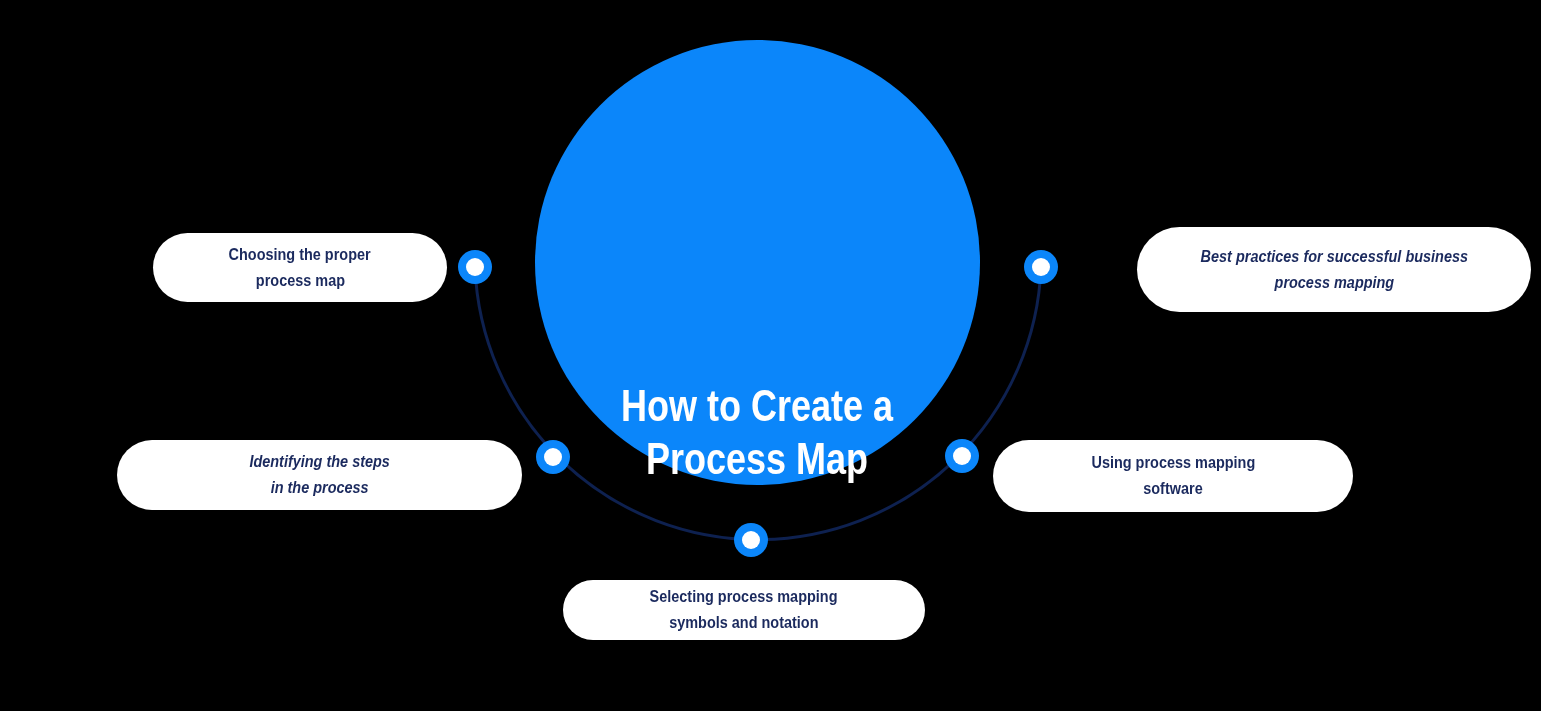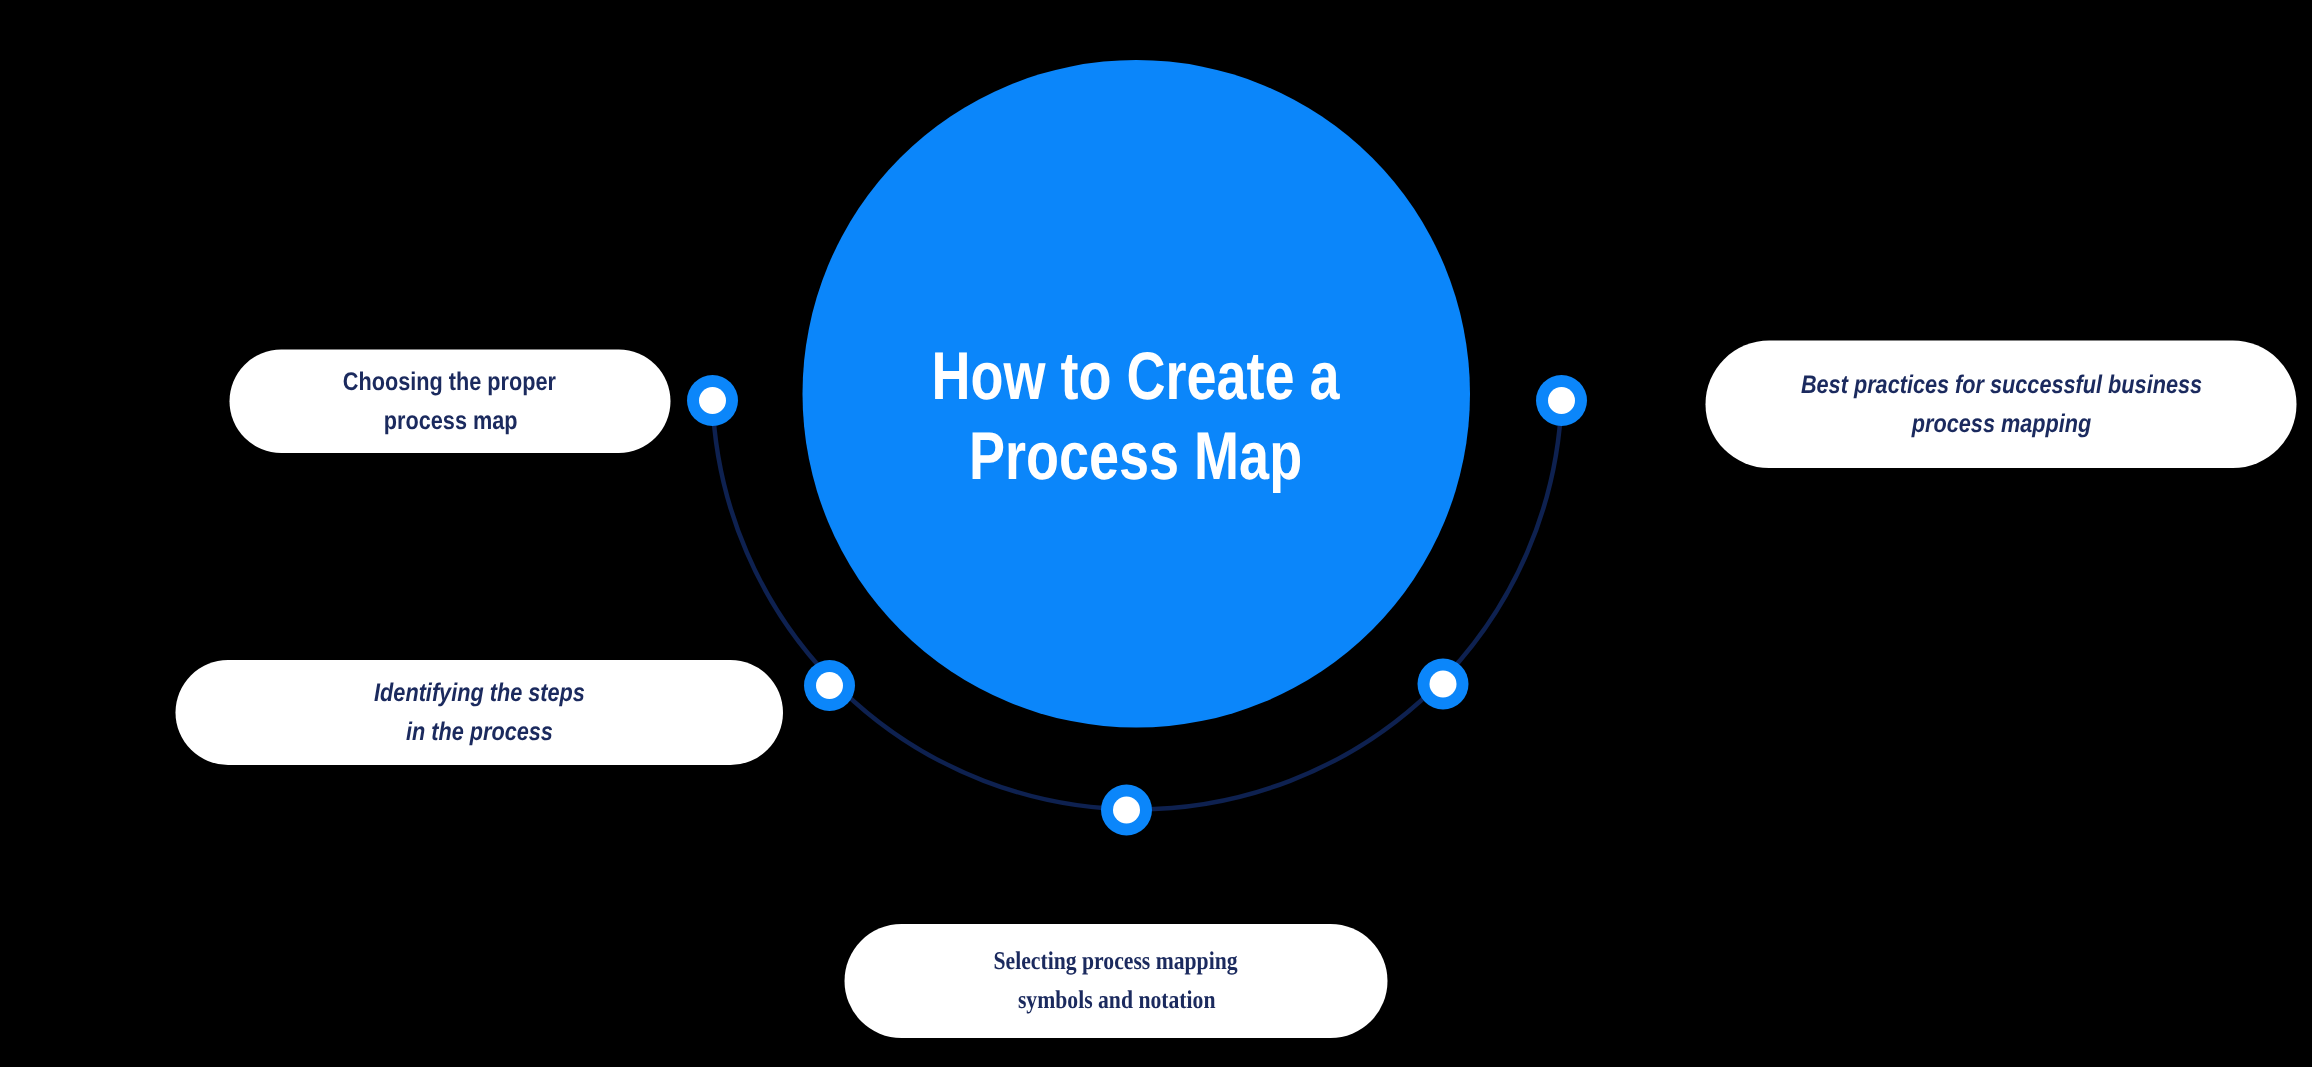--- a/index.html
+++ b/index.html
@@ -33,21 +33,21 @@
   
   .center-circle {
     position: absolute;
     left: 535px;
     top: 40px;
     width: 445px;
     height: 445px;
     border-radius: 50%;
     background: var(--accent-blue, #0B86FA);
     display: flex;
-    align-items: center;
+    align-items: flex-end;
     justify-content: center;
   }
   .title {
     margin: 0;
     padding-top: 28px;
     color: var(--title-text, #FFFFFF);
     font-size: 45px;
     line-height: 53px;
     font-weight: bold;
     text-align: center;
@@ -98,21 +98,21 @@
     text-align: center;
   }
   .pill .pill-text {
     display: block;
     white-space: nowrap;
     transform: scaleX(0.85);
     transform-origin: 50% 50%;
   }
   .pill-1 { left: 153px;  top: 233px; width: 294px; height: 69px; }
   .pill-2 { left: 117px;  top: 440px; width: 405px; height: 70px; font-style: italic; }
-  .pill-3 { left: 563px;  top: 616px; width: 362px; height: 76px; font-family: Liberation Serif, serif; }
+  .pill-3 { left: 563px;  top: 580px; width: 362px; height: 60px; }
   .pill-4 { left: 1137px; top: 227px; width: 394px; height: 85px; font-style: italic; }
   .pill-5 { left: 993px;  top: 440px; width: 360px; height: 72px; }
 </style>
 </head>
 <body>
 
 <div class="canvas">
 
   <svg class="arc-svg" viewBox="0 0 1541 711" xmlns="http://www.w3.org/2000/svg">
     <path class="arc-path" d="M 475 267 A 283.2 283.2 0 0 0 1041 267"></path>
@@ -144,14 +144,18 @@
   <div class="pill pill-3">
     <span class="pill-text">Selecting process mapping</span>
     <span class="pill-text">symbols and notation</span>
   </div>
 
   <div class="pill pill-4">
     <span class="pill-text">Best practices for successful business</span>
     <span class="pill-text">process mapping</span>
   </div>
 
+  <div class="pill pill-5">
+    <span class="pill-text">Using process mapping</span>
+    <span class="pill-text">software</span>
+  </div>
 
 </div>
 
 </body></html>

